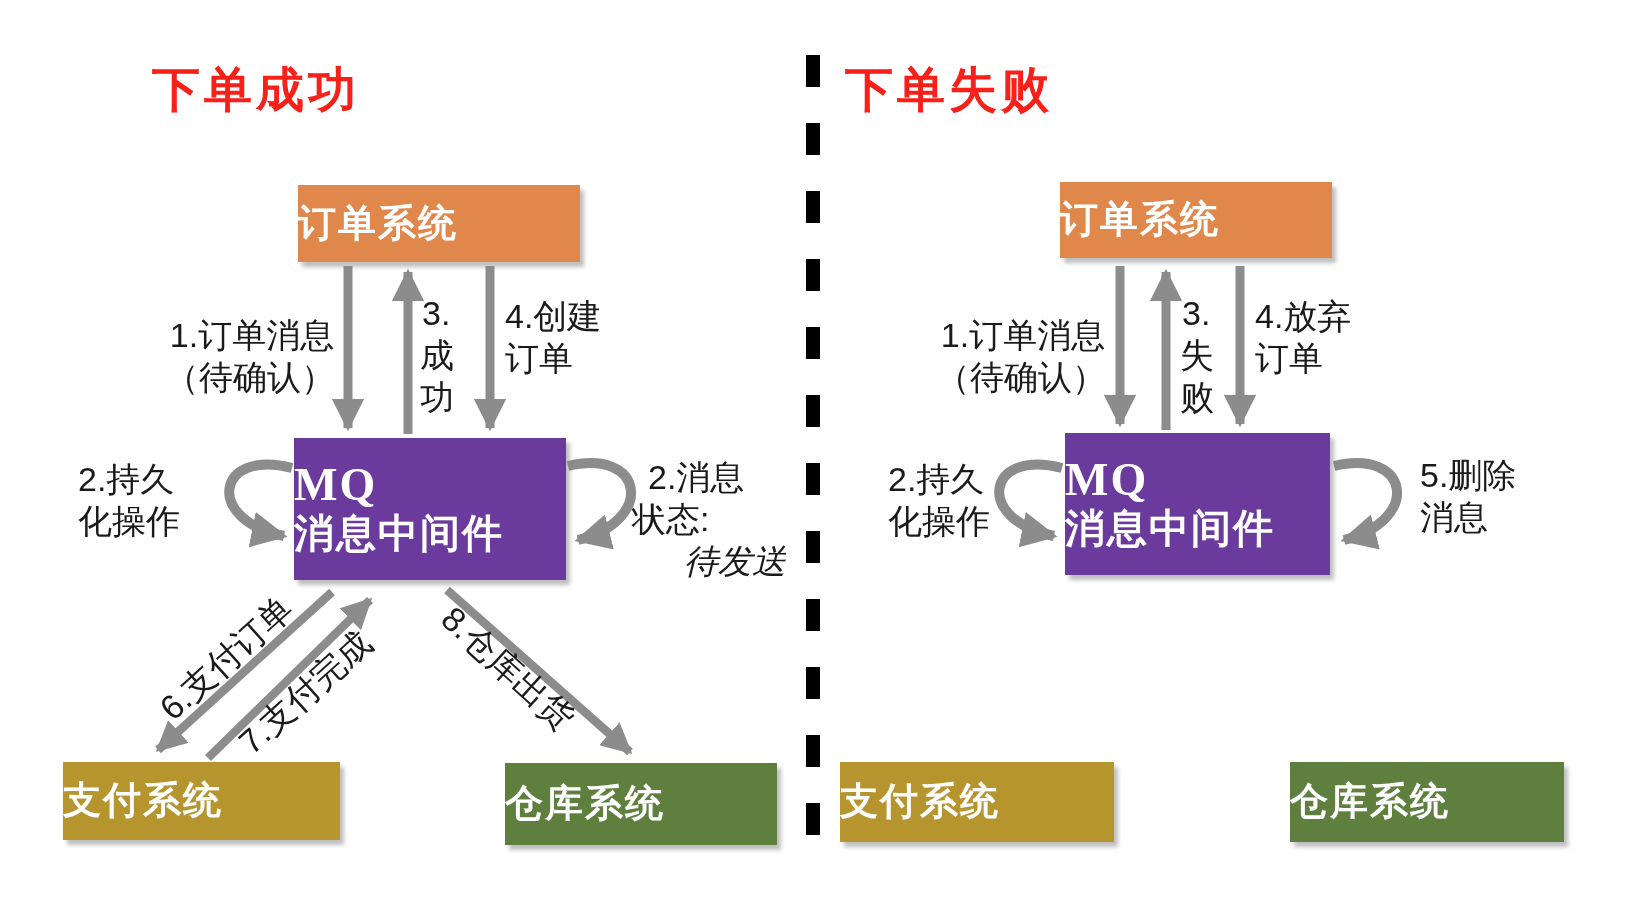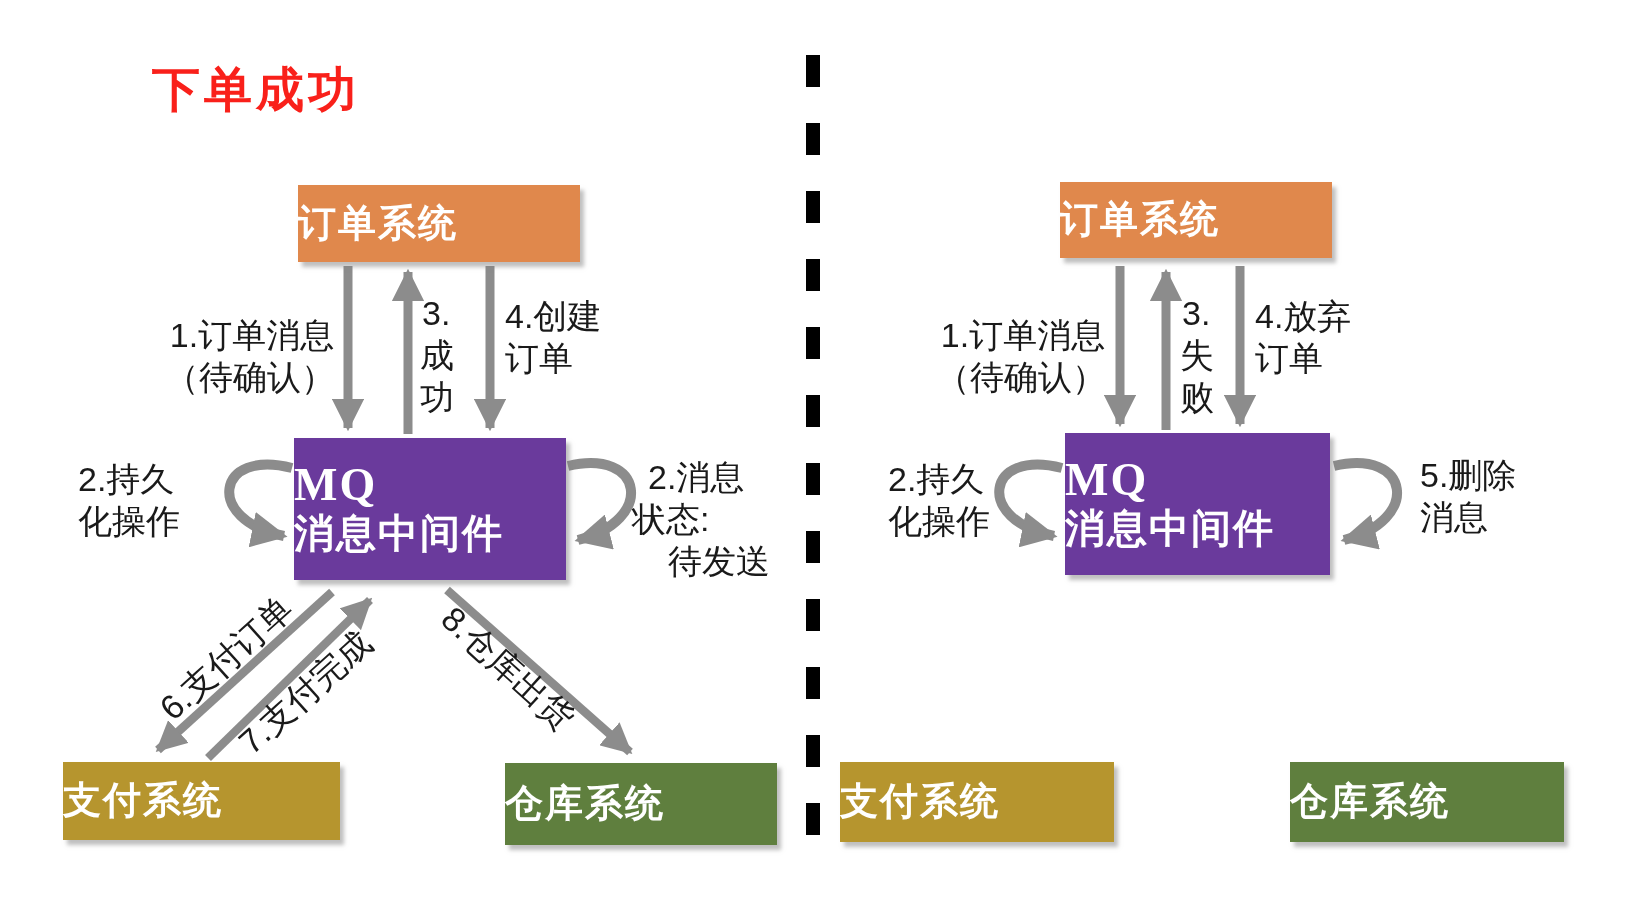--- a/index.html
+++ b/index.html
@@ -112,26 +112,27 @@
   <div class="lbl" style="left:420px;top:380px;">功</div>
 
   <div class="lbl" style="left:505px;top:299px;">4.创建</div>
   <div class="lbl" style="left:505px;top:341px;">订单</div>
 
   <div class="lbl" style="left:78px;top:462px;">2.持久</div>
   <div class="lbl" style="left:78px;top:504px;">化操作</div>
 
   <div class="lbl" style="left:648px;top:460px;">2.消息</div>
   <div class="lbl" style="left:632px;top:502px;">状态:</div>
-  <div class="lbl" style="left:668px;top:544px;">待发送</div>
+  <div class="lbl" style="left:684px;top:544px;font-style:italic;">待发送</div>
 
   <div class="lbl rot" style="left:226px;top:658px;">6.支付订单</div>
   <div class="lbl rot" style="left:305px;top:692px;">7.支付完成</div>
   <div class="lbl rotpos" style="left:508px;top:668px;">8.仓库出货</div>
 
+  <div class="title" style="left:845px;top:58px;">下单失败</div>
 
   <div class="box orange" style="left:1060px;top:182px;width:272px;height:76px;">
     <div class="t">订单系统</div>
   </div>
 
   <div class="box purple" style="left:1065px;top:433px;width:265px;height:142px;">
     <div class="mq-en">MQ</div>
     <div class="mq-cn">消息中间件</div>
   </div>
 

